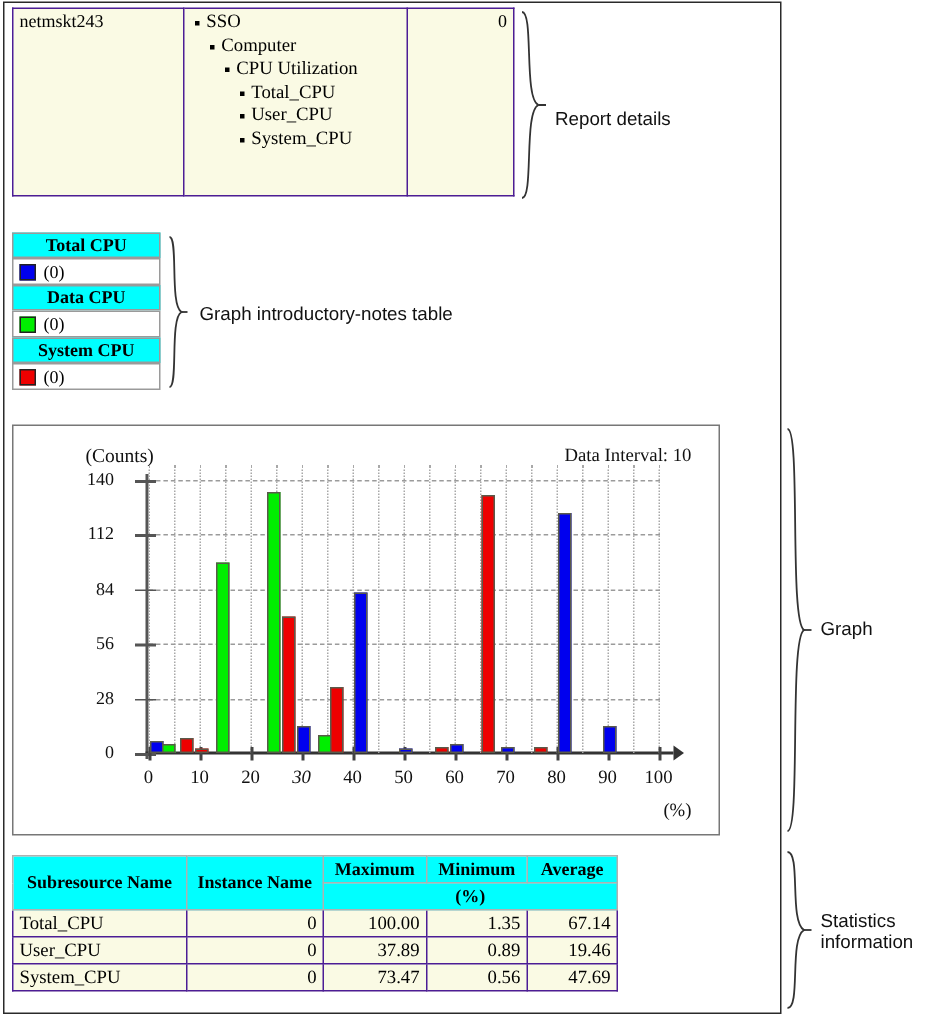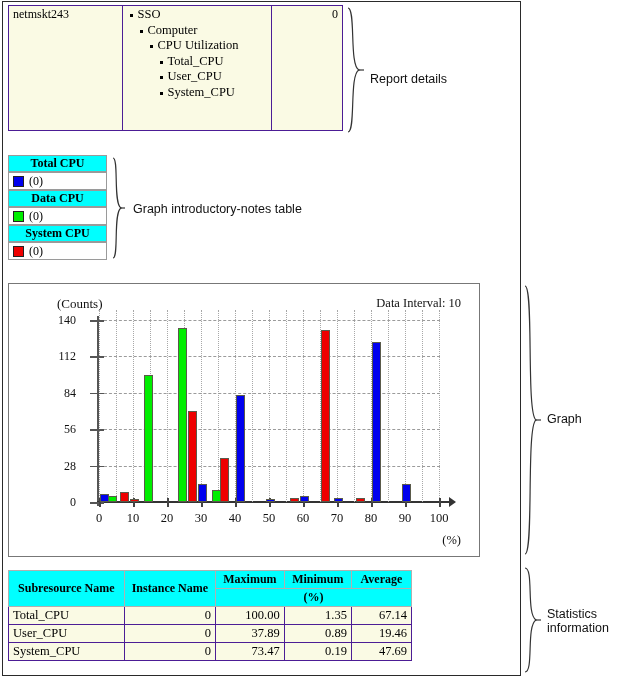--- a/index.html
+++ b/index.html
@@ -216,21 +216,21 @@
         <div class="gridline-h" style="top: 0px;"></div>
         <div class="ytick" style="top: 0px;"></div>
         <div class="ytick-label" style="top: 0px;">140</div>
         <div class="xtick" style="left: 0px;"></div>
         <div class="xtick-label" style="left: 0px;">0</div>
         <div class="xtick" style="left: 34px;"></div>
         <div class="xtick-label" style="left: 34px;">10</div>
         <div class="xtick" style="left: 68px;"></div>
         <div class="xtick-label" style="left: 68px; margin-top: 20px;">20</div>
         <div class="xtick" style="left: 102px;"></div>
-        <div class="xtick-label" style="left: 102px;">30</div>
+        <div class="xtick-label" style="left: 102px; font-style: italic;">30</div>
         <div class="xtick" style="left: 136px;"></div>
         <div class="xtick-label" style="left: 136px;">40</div>
         <div class="xtick" style="left: 170px;"></div>
         <div class="xtick-label" style="left: 170px;">50</div>
         <div class="xtick" style="left: 204px;"></div>
         <div class="xtick-label" style="left: 204px;">60</div>
         <div class="xtick" style="left: 238px;"></div>
         <div class="xtick-label" style="left: 238px;">70</div>
         <div class="xtick" style="left: 272px;"></div>
         <div class="xtick-label" style="left: 272px;">80</div>
@@ -283,21 +283,21 @@
       <td class="name">User_CPU</td>
       <td class="num">0</td>
       <td class="num">37.89</td>
       <td class="num">0.89</td>
       <td class="num">19.46</td>
     </tr>
     <tr>
       <td class="name">System_CPU</td>
       <td class="num">0</td>
       <td class="num">73.47</td>
-      <td class="num">0.19</td>
+      <td class="num">0.56</td>
       <td class="num">47.69</td>
     </tr>
   </tbody>
     </table>
 
   <div class="brace" style="left:345px;top:6px;">
     <svg width="20" height="128" viewBox="0 0 20 128">
       <path d="M3 2 C11 2 4 60 14 64 C4 68 11 126 3 126" fill="none" stroke="#333" stroke-width="1.2"></path>
       <path d="M14 64 L19 64" stroke="#333" stroke-width="1.2" fill="none"></path>
     </svg>

